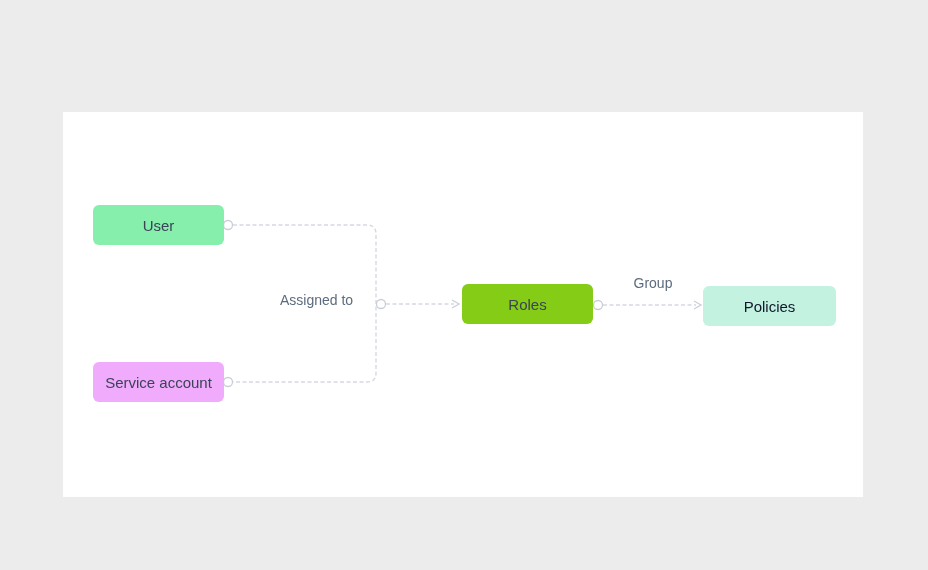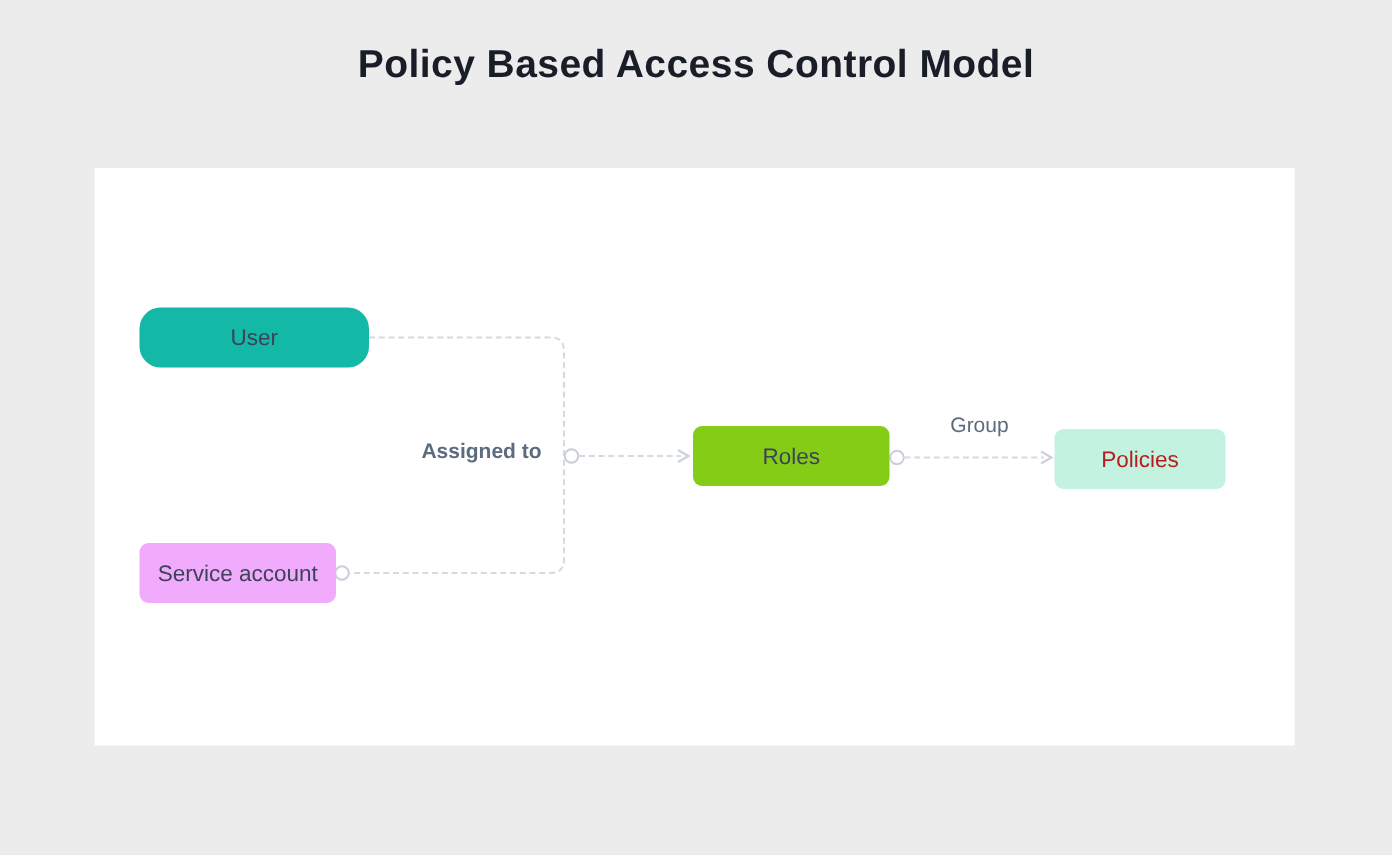--- a/index.html
+++ b/index.html
@@ -33,45 +33,44 @@
 
   .node {
     position: absolute;
     display: flex; align-items: center; justify-content: center;
     border-radius: 6px;
     font-size: 15px;
     font-weight: 500;
     color: #3C4257;
     cursor: default;
   }
-  .node-user            { left: 30px;  top: 93px;  width: 153px; height: 40px; background: #14b8a6; border-radius: 14px; }
+  .node-user            { left: 30px;  top: 93px;  width: 131px; height: 40px; background: #86efac; }
   .node-service-account { left: 30px;  top: 250px; width: 131px; height: 40px; background: #f0abfc; }
   .node-roles           { left: 399px; top: 172px; width: 131px; height: 40px; background: #84cc16; }
-  .node-policies        { left: 640px; top: 174px; width: 114px; height: 40px; background: #C3F2E1; color: #b91c1c; }
+  .node-policies        { left: 640px; top: 174px; width: 133px; height: 40px; background: #C3F2E1; color: #0f172a; }
 
   .edge-label {
     position: absolute;
     font-size: 14px;
     color: #5D6B7E;
     white-space: nowrap;
   }
-  .label-assigned { left: 217px; top: 180px; width: 82px; text-align: center; font-weight: bold; }
+  .label-assigned { left: 217px; top: 180px; width: 82px; text-align: left; }
   .label-group    { left: 556px; top: 163px; width: 68px; text-align: center; }
 
   .edge-line   { stroke: #D6D9E1; stroke-width: 1.4; fill: none; }
   .edge-dashed { stroke-dasharray: 4 2.5; }
   .port-circle { fill: #FFFFFF; stroke: #C9CED9; stroke-width: 1.3; }
   .arrow-head  { stroke: #CBD0DA; stroke-width: 1.4; fill: none; }
 </style>
 </head>
 <body>
 
 <div class="page">
 
-  <h1 class="title">Policy Based Access Control Model</h1>
 
   <div class="canvas">
 
     <svg class="connectors" viewBox="0 0 800 385" xmlns="http://www.w3.org/2000/svg">
 
       <path class="edge-line edge-dashed" d="M 170 113 H 304 Q 313 113 313 122 V 261 Q 313 270 304 270 H 170"></path>
 
       <line class="edge-line edge-dashed" x1="323" y1="192" x2="391" y2="192"></line>
       <polyline class="arrow-head" points="389,188 396,192 389,196"></polyline>
 

